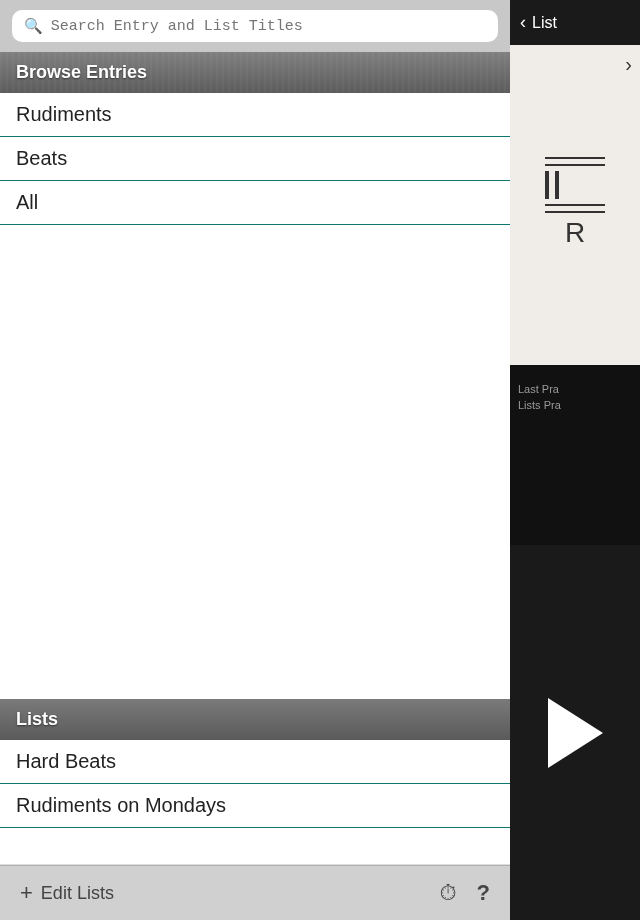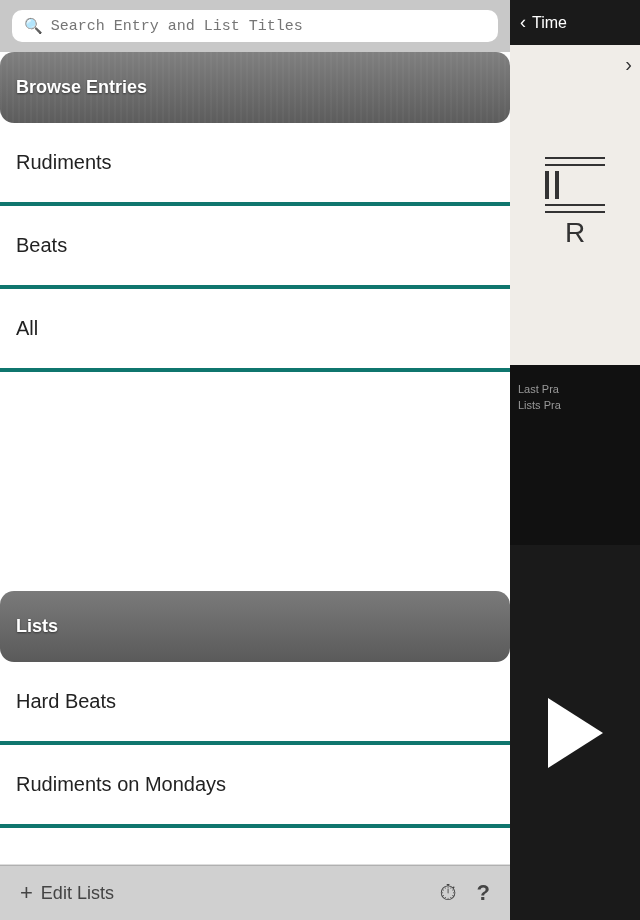--- a/index.html
+++ b/index.html
@@ -49,41 +49,40 @@
       font-size: 15px;
       color: #888;
       background: transparent;
       width: 100%;
       font-family: Liberation Mono, monospace;
     }
 
     
     .section-header {
       background: linear-gradient(to bottom, #7a7a7a, #5a5a5a);
-      padding: 25px 16px;
-      flex-shrink: 0;
-      border-radius: 14px;
+      padding: 10px 16px;
+      flex-shrink: 0;
     }
 
     .section-header-text {
       color: #fff;
       font-size: 18px;
       font-weight: bold;
       text-shadow: 0 1px 2px rgba(0,0,0,0.5);
     }
 
     
     .list-items {
       flex: 1;
       overflow: hidden;
     }
 
     .list-item {
-      padding: 28px 16px;
-      border-bottom: 4px solid #0f766e;
+      padding: 10px 16px;
+      border-bottom: 1px solid #0f766e;
       background: #fff;
       cursor: pointer;
     }
 
     .list-item-text {
       font-size: 20px;
       color: #222;
     }
 
     
@@ -318,21 +317,21 @@
       <span class="footer-help-icon">?</span>
     </div>
   </div>
 
 </div>
 
 <div class="right-panel">
 
   <div class="right-top-bar">
     <span class="back-chevron">‹</span>
-    <span class="back-label">Time</span>
+    <span class="back-label">List</span>
   </div>
 
   <div class="right-notation-area">
     <span class="notation-chevron">›</span>
     <div class="notation-symbol">
       <div class="staff-lines">
         <div class="staff-line"></div>
         <div style="display:flex; align-items:center; gap:4px;">
           <div style="display:flex; flex-direction:column; gap:5px;">
             <div class="staff-line"></div>

